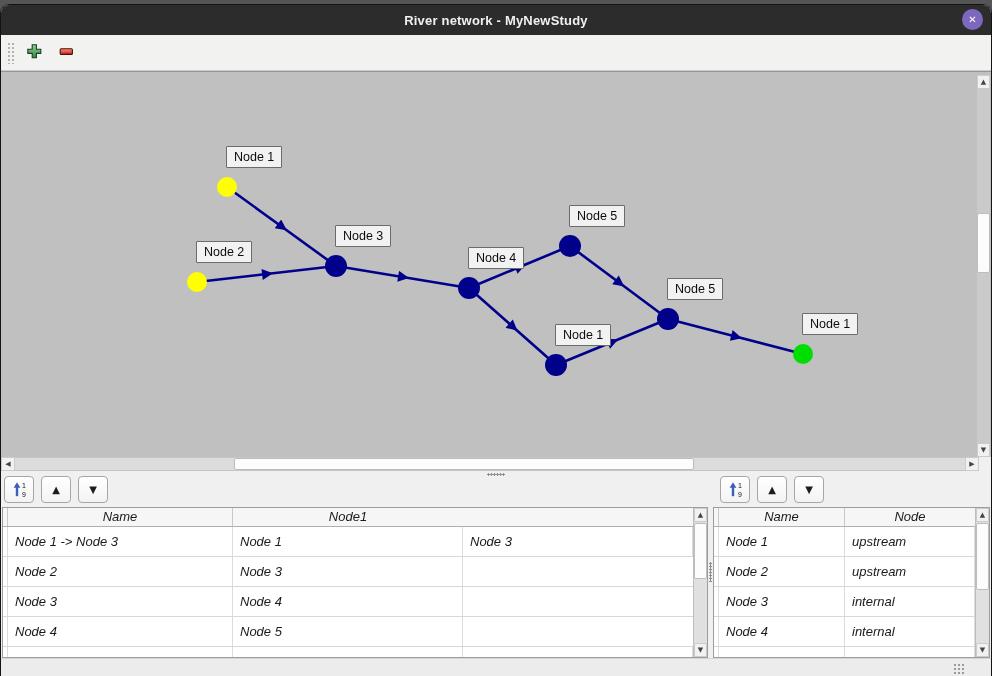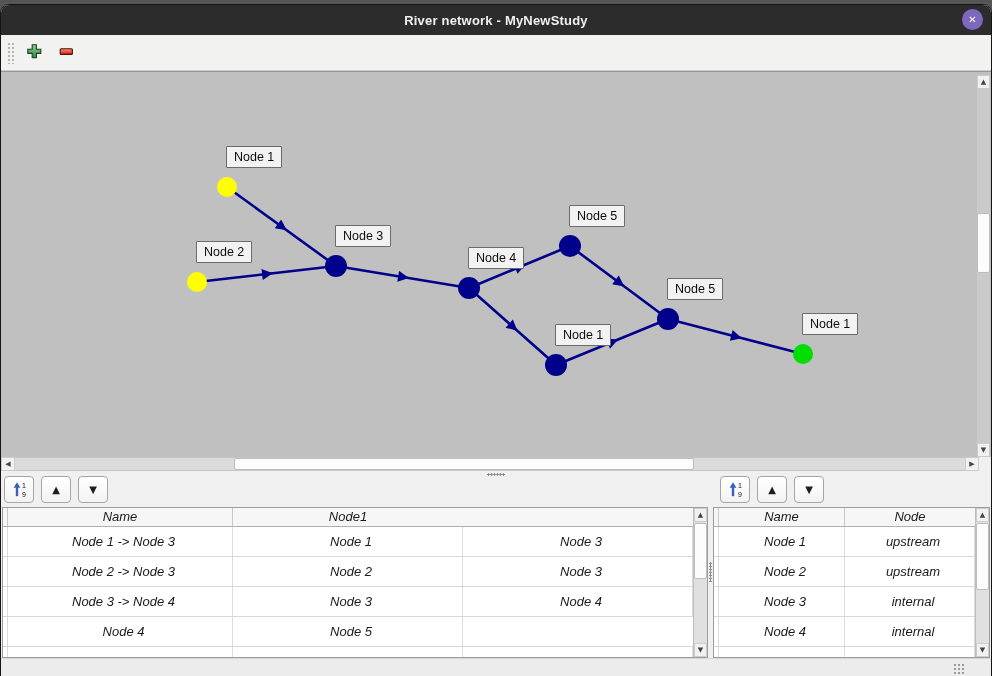--- a/index.html
+++ b/index.html
@@ -56,21 +56,21 @@
   
   .tables{position:absolute;top:502px;left:0;right:0;height:151px;background:#f0f0f0;}
   .tablewrap{position:absolute;top:0;height:151px;background:#fff;border:1px solid #9d9d9d;display:flex;}
   .tablewrap.left{left:1px;width:706px;}
   .tablewrap.right{left:712px;width:277px;}
   .tbody-area{flex:1;overflow:hidden;display:flex;flex-direction:column;font-style:italic;}
   .thead{display:grid;height:19px;background:#f6f6f6;border-bottom:1px solid #b0b0b0;}
   .thead .hcell{font-size:13px;text-align:center;line-height:18px;border-right:1px solid #c8c8c8;overflow:hidden;}
   .thead .hcell:last-child{border-right:none;}
   .trow{display:grid;height:30px;border-bottom:1px solid #d8d8d8;background:#fff;}
-  .tcell{font-size:13px;line-height:29px;padding-left:7px;border-right:1px solid #dcdcdc;overflow:hidden;white-space:nowrap;text-align:center;}
+  .tcell{font-size:13px;line-height:29px;padding-left:7px;border-right:1px solid #dcdcdc;overflow:hidden;white-space:nowrap;}
   .tcell.rowhead{padding:0;}
   .trow.partial{height:11px;border-bottom:none;}
   .tscroll{width:14px;background:#e0e0e0;border-left:1px solid #bdbdbd;display:flex;flex-direction:column;}
   .tscroll .sb-btn{height:14px;}
   .tscroll .track{flex:1;position:relative;}
   .tscroll .sb-thumb{left:0;right:0;}
   .v-split{position:absolute;left:708px;top:55px;width:3px;height:20px;
     background-image:radial-gradient(#8f8f8f 1px,transparent 1.2px);background-size:3px 3px;}
   
   .statusbar{position:absolute;top:653px;left:0;right:0;bottom:0;background:#ececec;border-top:1px solid #d6d6d6;}
@@ -216,27 +216,25 @@
           </div>
         <div id="lbody">
             <div class="trow" style="grid-template-columns: 5px 225px 230px 1fr;">
               <div class="tcell rowhead"></div>
               <div class="tcell">Node 1 -&gt; Node 3</div>
               <div class="tcell">Node 1</div>
               <div class="tcell">Node 3</div>
             </div>
             <div class="trow" style="grid-template-columns: 5px 225px 230px 1fr;">
               <div class="tcell rowhead"></div>
-              <div class="tcell">Node 2 -&gt; Node 3</div>
               <div class="tcell">Node 2</div>
               <div class="tcell">Node 3</div>
             </div>
             <div class="trow" style="grid-template-columns: 5px 225px 230px 1fr;">
               <div class="tcell rowhead"></div>
-              <div class="tcell">Node 3 -&gt; Node 4</div>
               <div class="tcell">Node 3</div>
               <div class="tcell">Node 4</div>
             </div>
             <div class="trow" style="grid-template-columns: 5px 225px 230px 1fr;">
               <div class="tcell rowhead"></div>
               <div class="tcell">Node 4</div>
               <div class="tcell">Node 5</div>
             </div>
             <div class="trow partial" style="grid-template-columns: 5px 225px 230px 1fr;">
               <div class="tcell rowhead"></div>

